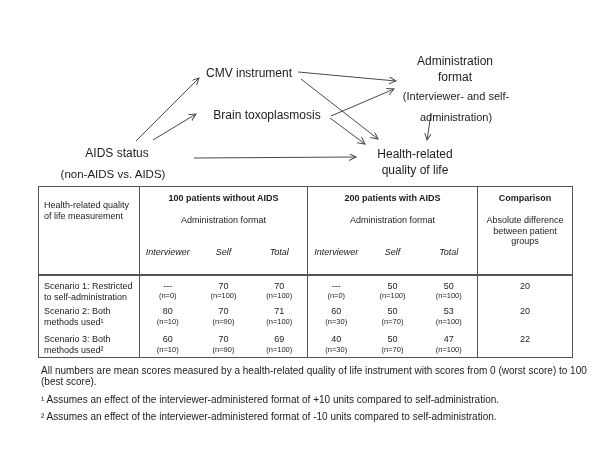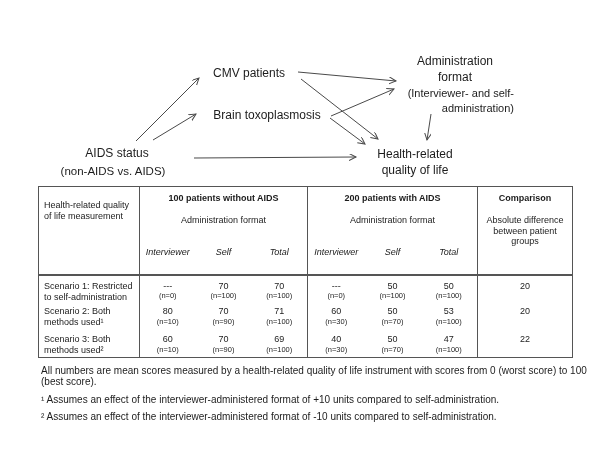--- a/index.html
+++ b/index.html
@@ -16,21 +16,21 @@
   .dlabel {
     position: absolute;
     transform: translateX(-50%);
     text-align: center;
     white-space: nowrap;
     font-size: 12px;
     line-height: 15px;
     color: #1c1c1c;
   }
   .dlabel.wrap { white-space: normal; }
-  .dlabel.small { font-size: 11px; line-height: 15px; text-align: right; }
+  .dlabel.small { font-size: 11px; line-height: 21px; }
   
   #scenario-table {
     position: absolute;
     left: 38px; top: 186px;
     width: 534px;
     border-collapse: collapse;
     table-layout: fixed;
     border: 1px solid #555;
     font-size: 9px;
     color: #1c1c1c;
@@ -88,21 +88,21 @@
         <line x1="153" y1="140" x2="196" y2="114" marker-end="url(#arrow)"></line>
         <line x1="194" y1="158" x2="356" y2="157" marker-end="url(#arrow)"></line>
         <line x1="298" y1="72" x2="396" y2="81" marker-end="url(#arrow)"></line>
         <line x1="301" y1="79" x2="378" y2="139" marker-end="url(#arrow)"></line>
         <line x1="331" y1="116" x2="394" y2="89" marker-end="url(#arrow)"></line>
         <line x1="330" y1="118" x2="365" y2="144" marker-end="url(#arrow)"></line>
         <line x1="431" y1="114" x2="427" y2="140" marker-end="url(#arrow)"></line>
       </g>
     </svg>
 
-    <div class="dlabel" style="left:249px; top:66px;">CMV patients</div>
+    <div class="dlabel" style="left:249px; top:66px;">CMV instrument</div>
 
     <div class="dlabel" style="left:267px; top:108px;">Brain toxoplasmosis</div>
 
     <div class="dlabel" style="left:117px; top:146px;">AIDS status</div>
     <div class="dlabel small" style="left:113px; top:164px; font-size:11.5px;">(non-AIDS vs. AIDS)</div>
 
     <div class="dlabel wrap" style="left:455px; top:53px; width:104px; line-height:16px;">Administration format</div>
     <div class="dlabel wrap small" style="left:456px; top:86px; width:116px;">(Interviewer- and self-administration)</div>
 
     <div class="dlabel wrap" style="left:415px; top:146px; width:100px; line-height:16px;">Health-related quality of life</div>

